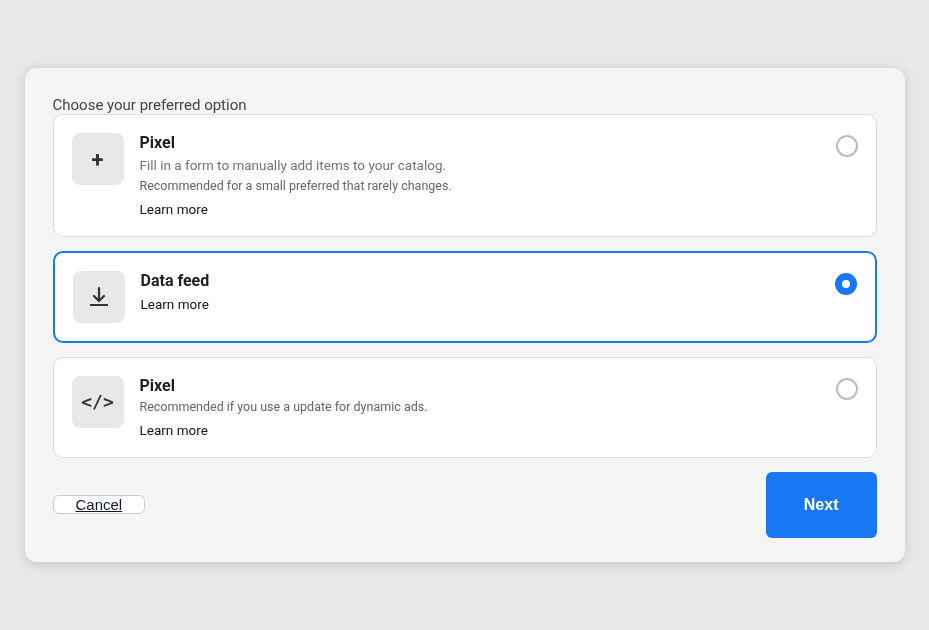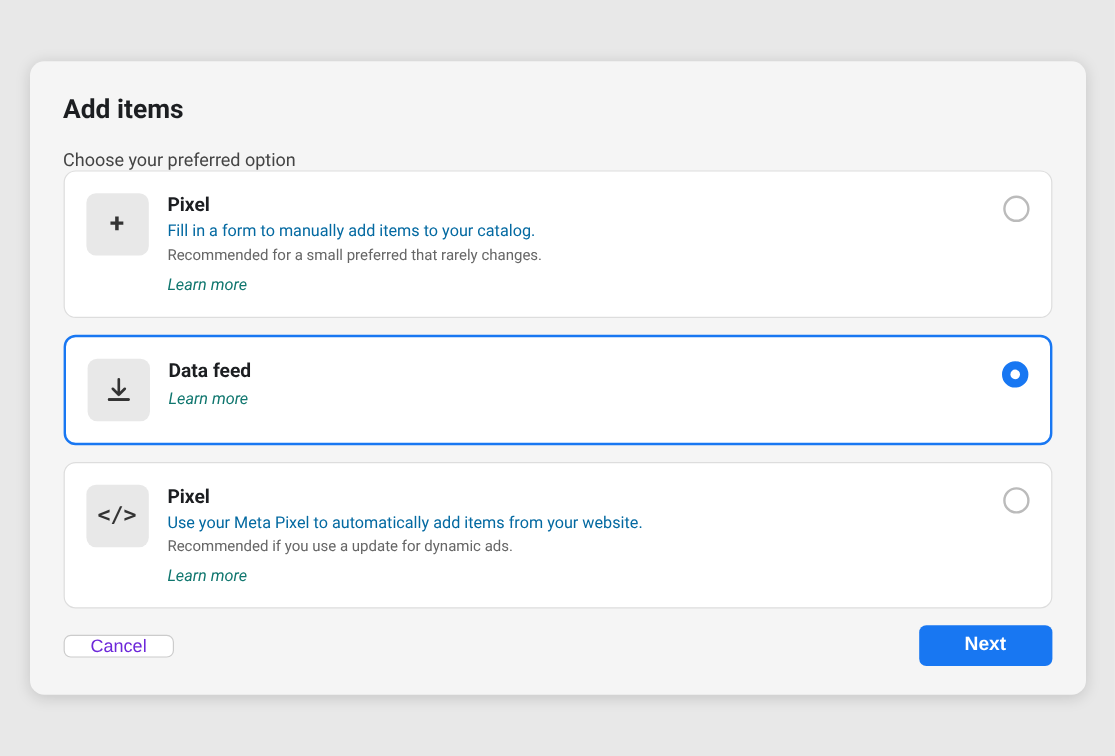--- a/index.html
+++ b/index.html
@@ -57,35 +57,34 @@
       flex: 1;
     }
     .card-title {
       font-size: 16px;
       font-weight: 700;
       color: #1c1e21;
       margin-bottom: 4px;
     }
     .card-desc {
       font-size: 13.5px;
-      color: #0369a1;
+      color: #737373;
       line-height: 1.45;
       margin-bottom: 2px;
     }
     .card-sub {
       font-size: 12.5px;
       color: #666;
       margin-bottom: 6px;
     }
     .card-link {
       font-size: 13.5px;
-      color: #0f766e;
+      color: #0f172a;
       cursor: pointer;
       text-decoration: none;
-      font-style: italic;
     }
     .radio {
       width: 22px;
       height: 22px;
       border-radius: 50%;
       border: 2px solid #bbb;
       flex-shrink: 0;
       display: flex;
       align-items: center;
       justify-content: center;
@@ -108,28 +107,29 @@
       justify-content: space-between;
       align-items: center;
       margin-top: 10px;
     }
     .btn-cancel {
       background: #fff;
       border: 1.5px solid #ccc;
       border-radius: 6px;
       padding: 0 22px;
       font-size: 15px;
-      color: #6d28d9;
+      color: #0f172a;
       cursor: pointer;
+      text-decoration: underline;
     }
     .btn-next {
       background: #1877f2;
       border: none;
       border-radius: 6px;
-      padding: 8px 38px;
+      padding: 24px 38px;
       font-size: 16px;
       font-weight: 600;
       color: #fff;
       cursor: pointer;
     }
     .section-label {
       font-size: 15px;
       color: #444;
       font-weight: 400;
     }
@@ -137,21 +137,20 @@
       font-size: 18px;
       font-weight: 700;
       color: #333;
       font-family: monospace;
     }
   </style>
 </head>
 <body>
 
 <div class="dialog">
-  <div class="dialog-title">Add items</div>
   <div class="section-label">Choose your preferred option</div>
 
   <div class="card">
     <div class="card-icon">+</div>
     <div class="card-content">
       <div class="card-title">Pixel</div>
       <div class="card-desc">Fill in a form to manually add items to your catalog.</div>
       <div class="card-sub">Recommended for a small preferred that rarely changes.</div>
       <a class="card-link">Learn more</a>
     </div>
@@ -171,21 +170,20 @@
     </div>
     <div class="radio checked"></div>
   </div>
 
   <div class="card">
     <div class="card-icon">
       <span class="code-icon">&lt;/&gt;</span>
     </div>
     <div class="card-content">
       <div class="card-title">Pixel</div>
-      <div class="card-desc">Use your Meta Pixel to automatically add items from your website.</div>
       <div class="card-sub">Recommended if you use a update for dynamic ads.</div>
       <a class="card-link">Learn more</a>
     </div>
     <div class="radio"></div>
   </div>
 
   <div class="footer">
     <button class="btn-cancel">Cancel</button>
     <button class="btn-next">Next</button>
   </div>

